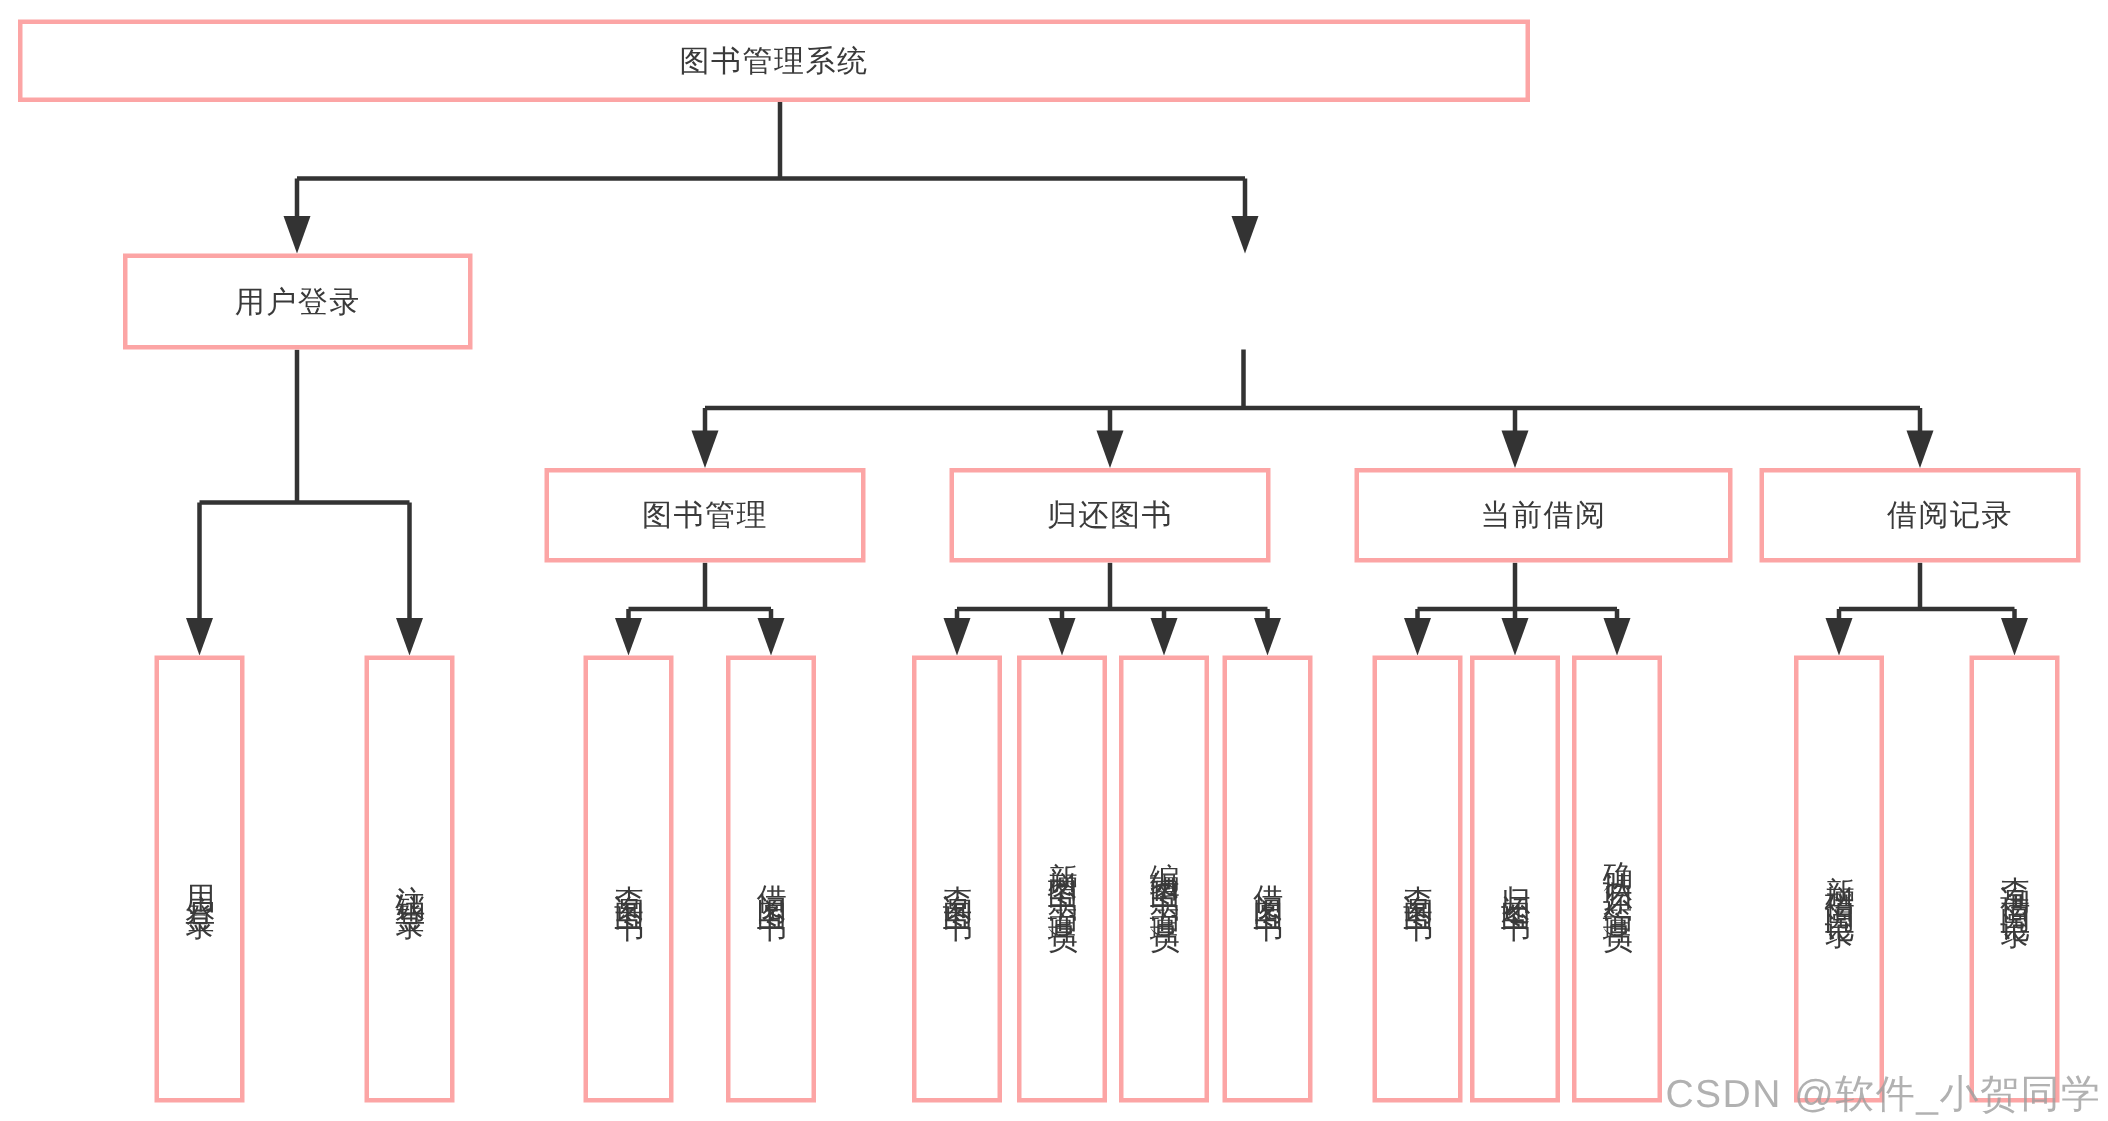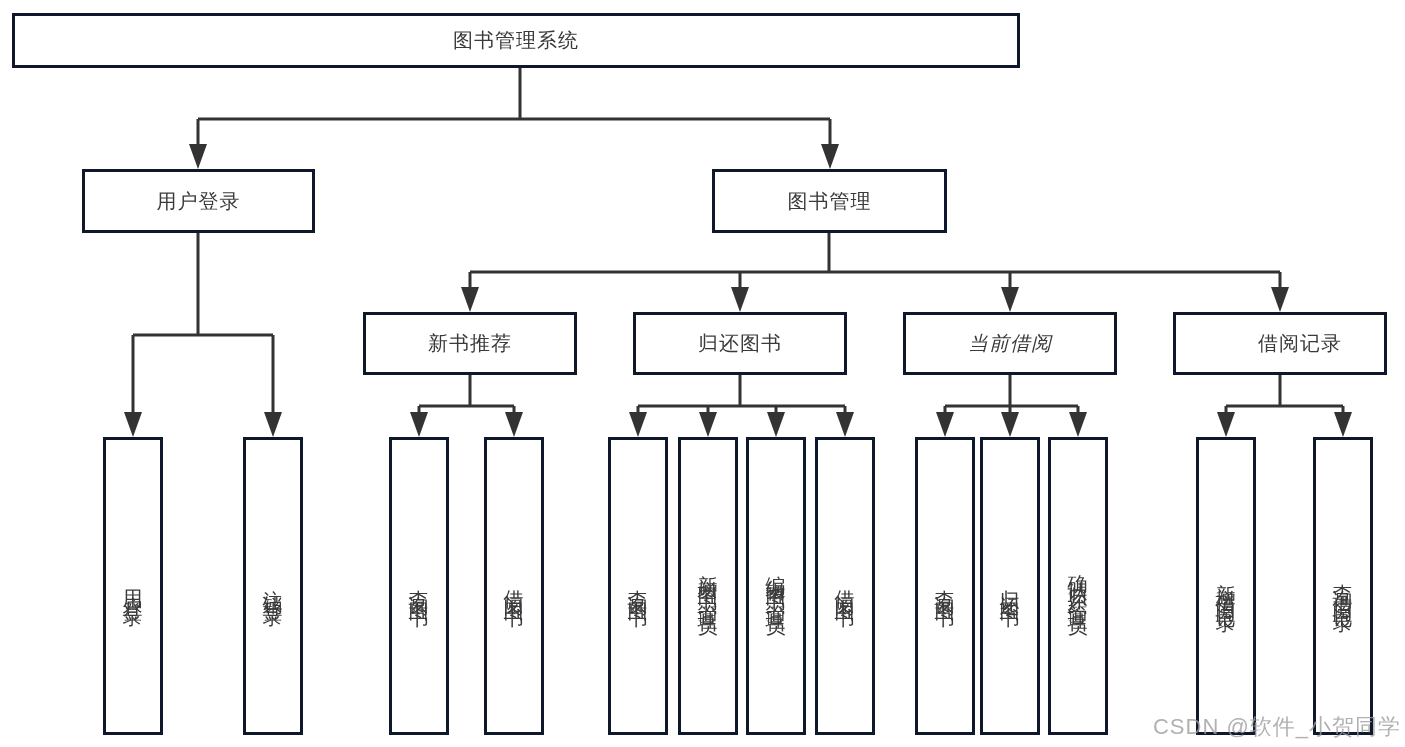--- a/index.html
+++ b/index.html
@@ -13,21 +13,21 @@
   }
   #connectors {
     position: absolute;
     left: 0; top: 0;
     width: 1405px; height: 747px;
     z-index: 0;
   }
   .node {
     position: absolute;
     box-sizing: border-box;
-    border: 3px solid #0f172a;
+    border: 3px solid #fca5a5;
     background: #ffffff;
     color: #3a3a3a;
     display: flex;
     align-items: center;
     justify-content: center;
     z-index: 1;
   }
   .h-node {
     font-size: 20px;
     letter-spacing: 1px;
@@ -38,21 +38,21 @@
     text-orientation: mixed;
     font-size: 20px;
     letter-spacing: 6px;
     line-height: 1;
     text-align: center;
   }
   .watermark {
     position: absolute;
     right: 4px;
     top: 712px;
-    font-size: 22px;
+    font-size: 26px;
     color: rgba(158, 158, 158, 0.8);
     letter-spacing: 1px;
     z-index: 3;
     white-space: nowrap;
   }
 </style>
 </head>
 <body>
 
 <div id="canvas">
@@ -85,25 +85,24 @@
       <polygon points="1001,412 1019,412 1010,437"></polygon>
       <polygon points="1069,412 1087,412 1078,437"></polygon>
       <polygon points="1217,412 1235,412 1226,437"></polygon>
       <polygon points="1334,412 1352,412 1343,437"></polygon>
     </g>
   </svg>
 
   <div class="node h-node" style="left:12px; top:13px; width:1008px; height:55px;">图书管理系统</div>
 
   <div class="node h-node" style="left:82px; top:169px; width:233px; height:64px;">用户登录</div>
-  <div class="node h-node" style="left:712px; top:169px; width:235px; height:64px;">图书管理</div>
 
-  <div class="node h-node" style="left:363px; top:312px; width:214px; height:63px;">新书推荐</div>
+  <div class="node h-node" style="left:363px; top:312px; width:214px; height:63px;">图书管理</div>
   <div class="node h-node" style="left:633px; top:312px; width:214px; height:63px;">归还图书</div>
-  <div class="node h-node" style="left:903px; top:312px; width:214px; height:63px;font-style:italic;">当前借阅</div>
+  <div class="node h-node" style="left:903px; top:312px; width:252px; height:63px;">当前借阅</div>
   <div class="node h-node" style="left:1173px; top:312px; width:214px; height:63px;padding-left:40px;">借阅记录</div>
 
   <div class="node v-node" style="left:103px; top:437px; width:60px; height:298px;">用户登录</div>
   <div class="node v-node" style="left:243px; top:437px; width:60px; height:298px;">注销登录</div>
 
   <div class="node v-node" style="left:389px; top:437px; width:60px; height:298px;">查询图书</div>
   <div class="node v-node" style="left:484px; top:437px; width:60px; height:298px;">借阅图书</div>
 
   <div class="node v-node" style="left:608px; top:437px; width:60px; height:298px;">查询图书</div>
   <div class="node v-node" style="left:678px; top:437px; width:60px; height:298px;">新增图书（管理员）</div>

